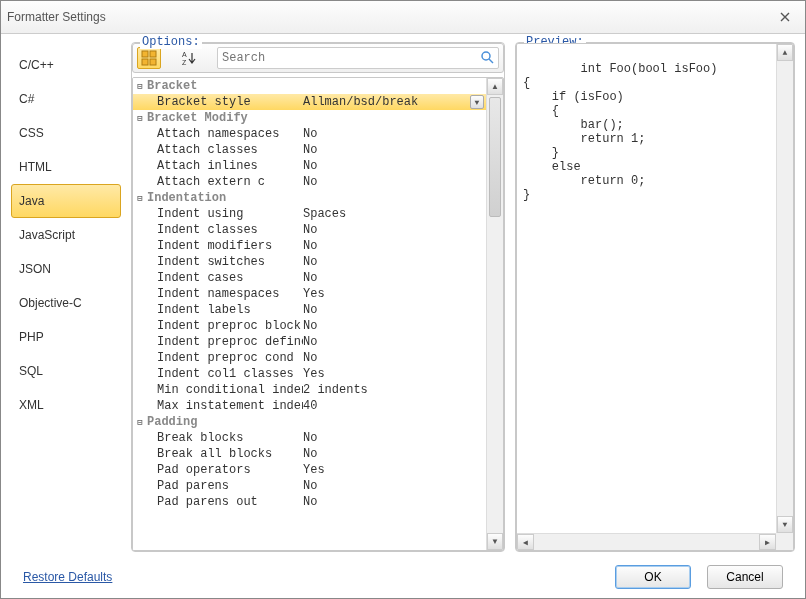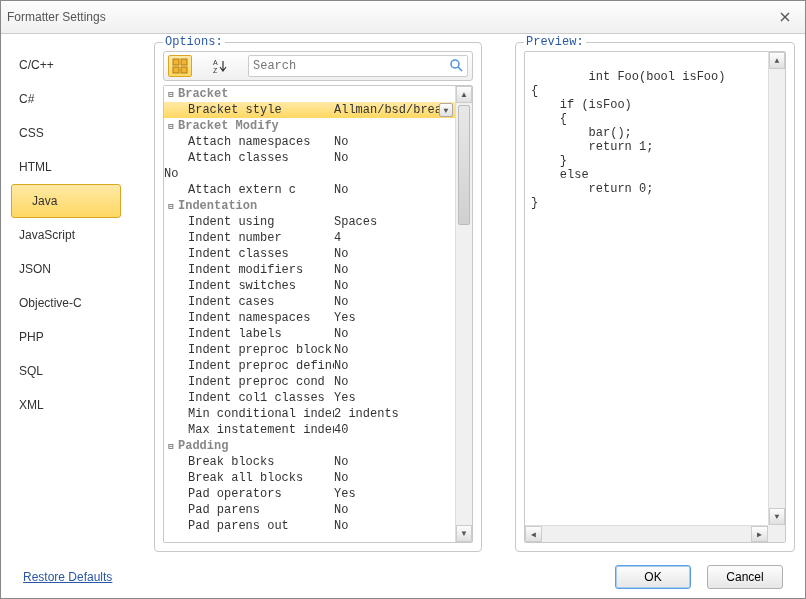--- a/index.html
+++ b/index.html
@@ -4,22 +4,22 @@
 <style>
 * { margin:0; padding:0; box-sizing:border-box; }
 body { font-family:"Segoe UI",Tahoma,sans-serif; font-size:12px; color:#333; background:#fff; overflow:hidden; }
 .dialog { width:806px; height:599px; border:1px solid #888; display:flex; flex-direction:column; background:#fff; }
 .titlebar { height:24px; background:linear-gradient(#fdfdfd,#f0f0f0); border-bottom:1px solid #ccc; display:flex; align-items:center; padding:16px 6px; }
 .titlebar-text { flex:1; font-size:12px; color:#555; }
 .titlebar-close { width:28px; height:18px; display:flex; align-items:center; justify-content:center; cursor:pointer; border:1px solid transparent; border-radius:2px; }
 .body { flex:1; display:flex; padding:8px 10px 4px 10px; gap:10px; min-height:0; }
 .sidebar { width:110px; padding-top:6px; }
 .sidebar-item { padding:10px 8px; cursor:pointer; color:#333; }
-.sidebar-item.selected { background:linear-gradient(#ffe9a6,#ffd862); border:1px solid #daa520; border-radius:3px; padding:9px 20px; }
-.fieldset { border:1px solid #c8c8c8; border-radius:4px; padding:8px; display:flex; flex-direction:column; min-width:0; position:relative;margin-left:23px; }
+.sidebar-item.selected { background:linear-gradient(#ffe9a6,#ffd862); border:1px solid #daa520; border-radius:3px; padding:9px 7px; }
+.fieldset { border:1px solid #c8c8c8; border-radius:4px; display:flex; flex-direction:column; min-width:0; position:relative; }
 .fieldset-label { font-family:"Courier New",monospace; font-size:12px; color:#2a58a6; position:absolute; top:-8px; left:8px; background:#fff; padding:0 2px; }
 .options-panel { flex:1; min-width:0; }
 .toolbar { display:flex; align-items:center; gap:16px; padding:3px 4px; border:1px solid #c8c8c8; background:linear-gradient(#fefefe,#f0f0f0); border-radius:3px; margin-bottom:4px; }
 .tool-btn { width:24px; height:22px; display:flex; align-items:center; justify-content:center; border:1px solid transparent; border-radius:2px; cursor:pointer; }
 .tool-btn.active { background:linear-gradient(#ffe9a6,#ffd862); border-color:#daa520; }
 .search-box { flex:1; height:22px; display:flex; align-items:center; border:1px solid #ccc; border-radius:2px; background:#fff; padding:0 4px; }
 .search-box input { flex:1; border:none; outline:none; font-family:"Courier New",monospace; font-size:12px; color:#888; background:transparent; }
 .search-icon { color:#4a90d9; }
 .grid-wrap { flex:1; display:flex; border:1px solid #c8c8c8; border-radius:2px; overflow:hidden; min-height:0; }
 .grid { flex:1; overflow:hidden; font-family:"Courier New",monospace; font-size:12px; background:#fff; }
@@ -123,37 +123,34 @@
             </div>
             <div class="grid-row prop">
               <span class="cell key">Attach namespaces</span>
               <span class="cell val">No</span>
             </div>
             <div class="grid-row prop">
               <span class="cell key">Attach classes</span>
               <span class="cell val">No</span>
             </div>
             <div class="grid-row prop">
+              <span class="cell key">Attach inlines</span>
               <span class="cell val">No</span>
             </div>
             <div class="grid-row prop">
               <span class="cell key">Attach extern c</span>
               <span class="cell val">No</span>
             </div>
             <div class="grid-row group">
               <span class="expander">⊟</span>
               <span class="cell">Indentation</span>
             </div>
             <div class="grid-row prop">
               <span class="cell key">Indent using</span>
               <span class="cell val">Spaces</span>
-            </div>
-            <div class="grid-row prop">
-              <span class="cell key">Indent number</span>
-              <span class="cell val">4</span>
             </div>
             <div class="grid-row prop">
               <span class="cell key">Indent classes</span>
               <span class="cell val">No</span>
             </div>
             <div class="grid-row prop">
               <span class="cell key">Indent modifiers</span>
               <span class="cell val">No</span>
             </div>
             <div class="grid-row prop">

